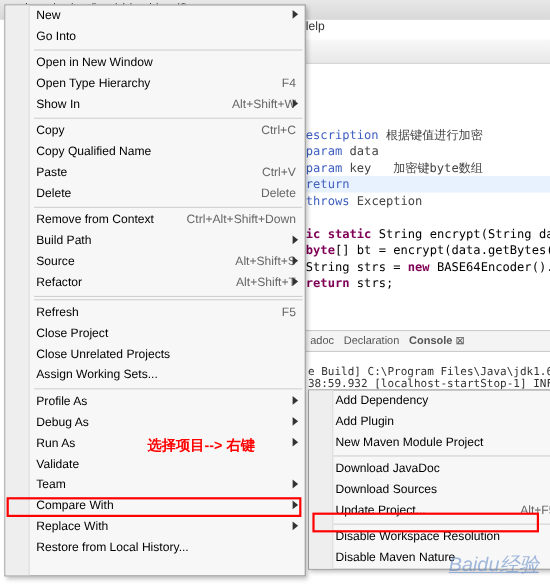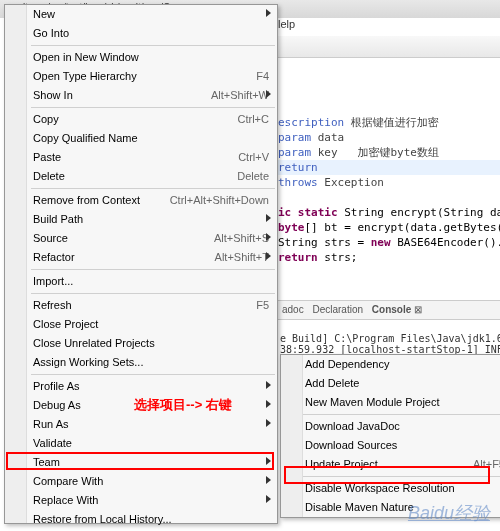--- a/index.html
+++ b/index.html
@@ -114,23 +114,20 @@
       <span class="lbl">Source</span>
       <span class="accel">Alt+Shift+S</span>
       <span class="arrow"></span>
     </div>
   <div class="menu-item">
       <span class="lbl">Refactor</span>
       <span class="accel">Alt+Shift+T</span>
       <span class="arrow"></span>
     </div>
   <div class="sep"></div>
-  <div class="menu-item">
-      <span class="lbl">Import...</span>
-    </div>
   <div class="sep"></div>
   <div class="menu-item">
       <span class="lbl">Refresh</span>
       <span class="accel">F5</span>
     </div>
   <div class="menu-item">
       <span class="lbl">Close Project</span>
     </div>
   <div class="menu-item">
       <span class="lbl">Close Unrelated Projects</span>
@@ -171,21 +168,21 @@
     </div>
 
 </div>
 
 <div class="ctx-menu sub">
   <div class="icon-col"></div>
   <div class="menu-item sub-item">
       <span class="lbl">Add Dependency</span>
     </div>
   <div class="menu-item sub-item">
-      <span class="lbl">Add Delete</span>
+      <span class="lbl">Add Plugin</span>
     </div>
   <div class="menu-item sub-item">
       <span class="lbl">New Maven Module Project</span>
     </div>
   <div class="sep"></div>
   <div class="menu-item sub-item">
       <span class="lbl">Download JavaDoc</span>
     </div>
   <div class="menu-item sub-item">
       <span class="lbl">Download Sources</span>

